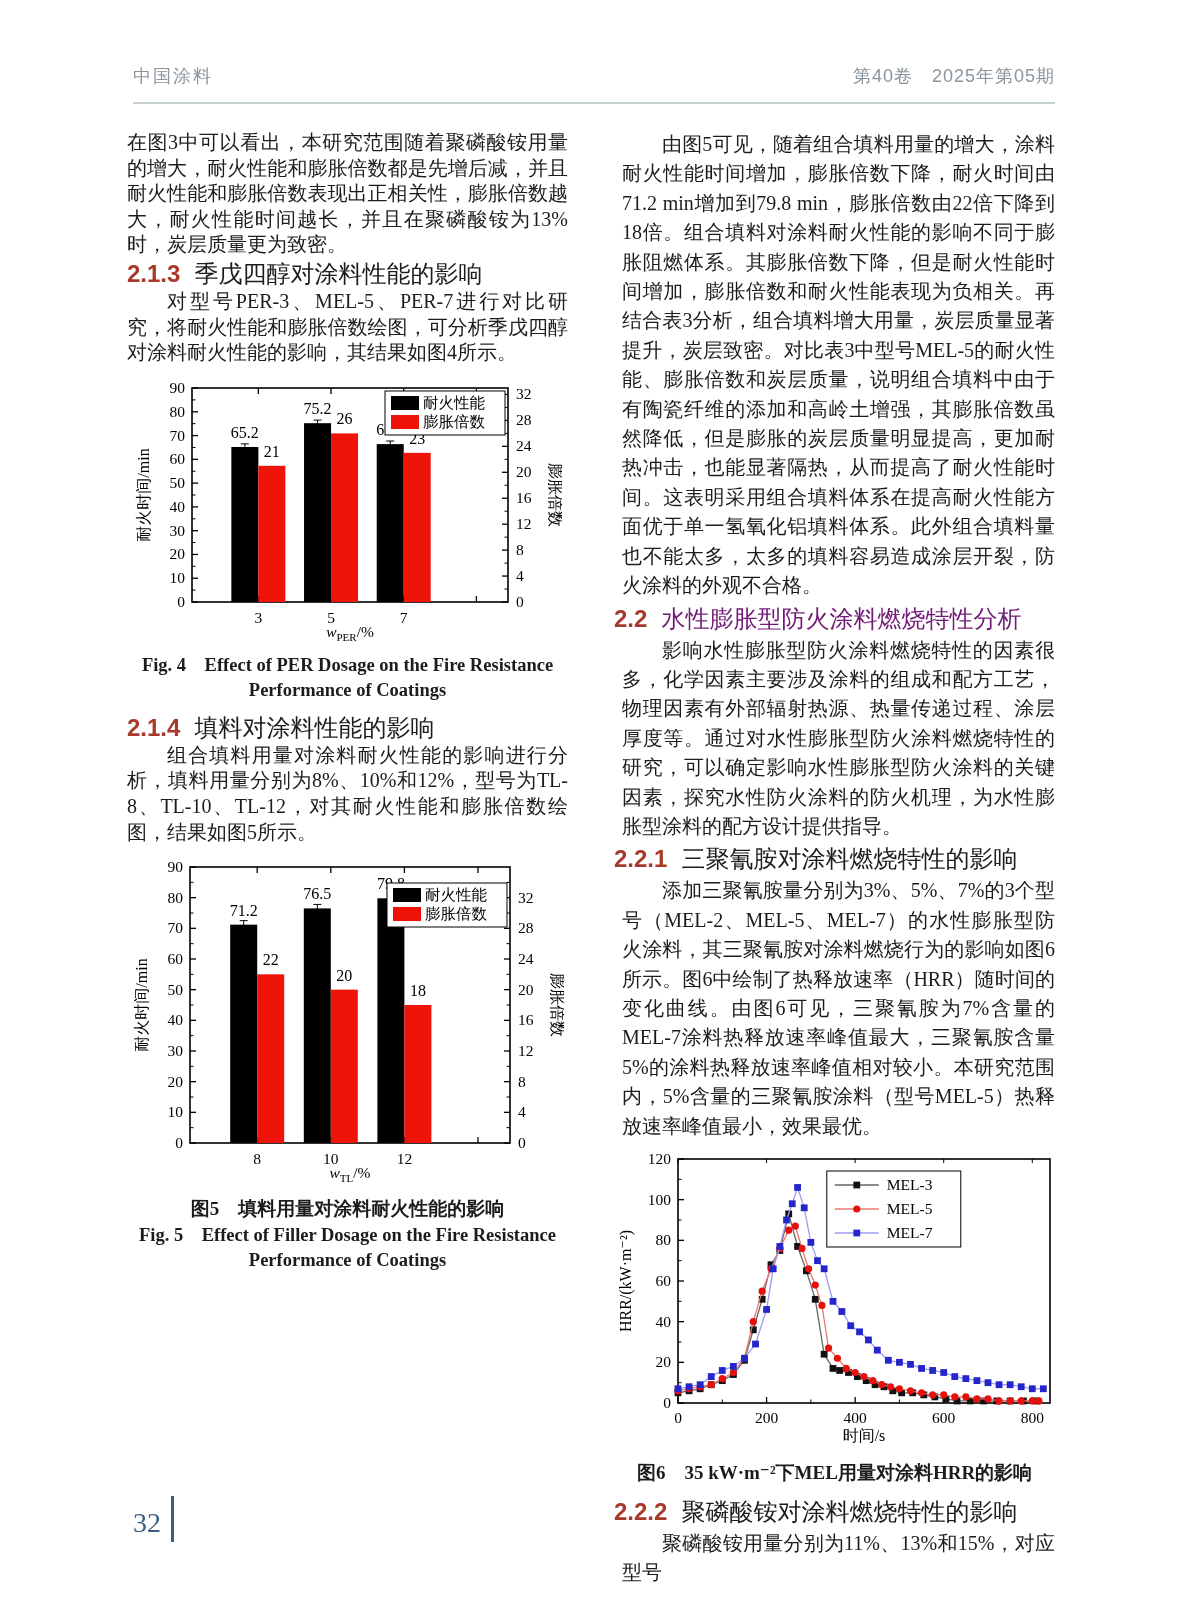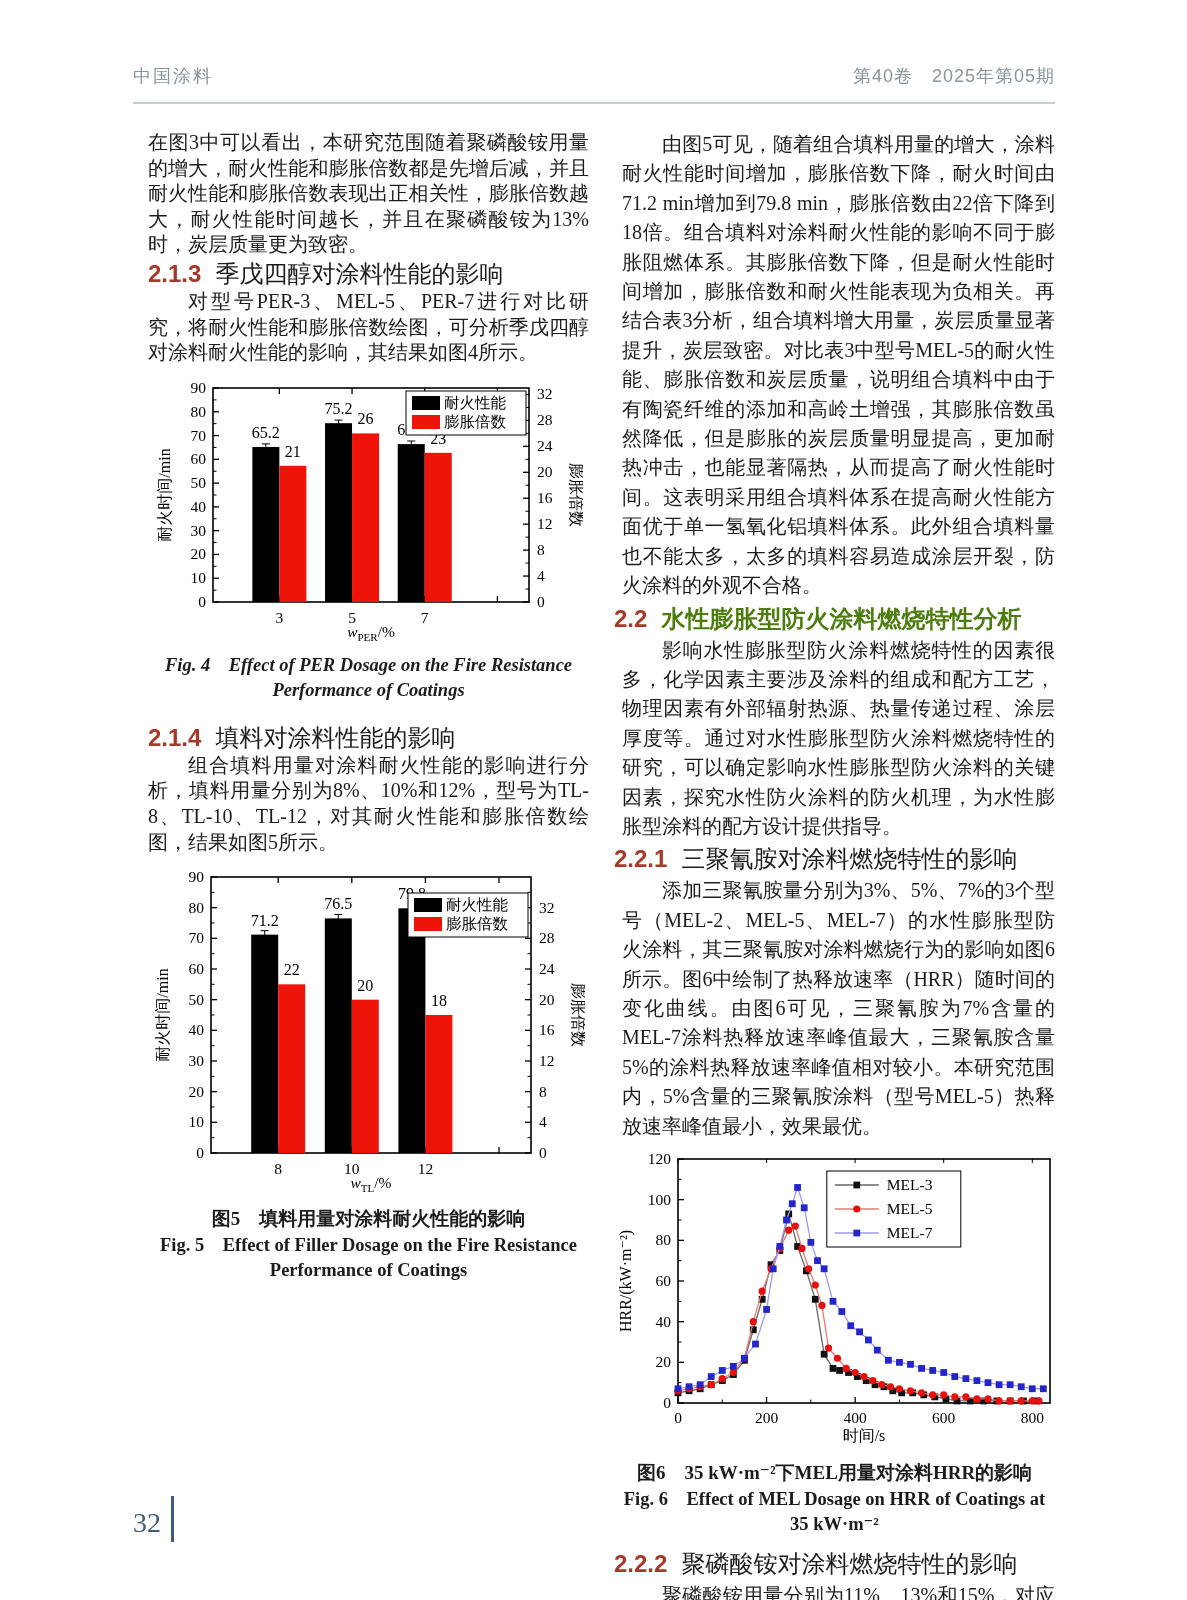--- a/index.html
+++ b/index.html
@@ -5,38 +5,38 @@
   html,body{margin:0;padding:0;background:#e8e8e8;}
   .page{position:relative;width:1187px;height:1600px;background:#ffffff;margin:0 auto;
         font-family:"Liberation Serif","DejaVu Serif",serif;color:#1c1c1c;overflow:hidden;}
   .header{position:absolute;left:133px;top:64px;width:922px;display:flex;
           justify-content:space-between;align-items:flex-end;
           font-family:"Liberation Sans","DejaVu Sans",sans-serif;
           font-size:18px;color:#8a959d;letter-spacing:2px;}
   .header .issue{letter-spacing:1px;}
   .rule{position:absolute;left:133px;top:102px;width:922px;height:2px;background:#c6cfd4;}
   .col{position:absolute;top:130px;width:441px;text-align:justify;font-size:20px;}
-  .col-left{left:148px;}
+  .col-left{left:127px;}
   .col-right{left:614px;}
   p.body{margin:0;}
   .col-left p.body{line-height:25.6px;}
   .col-right p.body{line-height:29.4px;margin-left:8px;}
   p.indent{text-indent:2em;}
   h3{margin:0;font-size:24px;font-weight:normal;line-height:26px;}
   .col-left h3{margin:3px 0 2px;}
   .col-right h3{margin:5px 0 4px;}
   .hn{color:#a8392a;font-family:"Liberation Sans","DejaVu Sans",sans-serif;
       font-weight:bold;margin-right:14px;}
-  h3.main .ht{color:#4d7c0f;font-weight:bold;
+  h3.main .ht{color:#701a75;font-weight:normal;
       font-family:"Liberation Sans","DejaVu Sans",sans-serif;}
   .figwrap{margin:8px auto 0;text-align:center;}
   .cap{text-align:center;font-weight:bold;}
   .cap-zh{font-size:19px;margin-top:5px;line-height:24px;}
   .cap-en{font-size:18.5px;line-height:25px;margin:2px auto 0;width:96%;}
-  .space-after{margin-bottom:22px;font-style:italic;}
+  .space-after{margin-bottom:12px;}
   .footer{position:absolute;left:133px;top:1496px;display:flex;align-items:center;
           color:#3d5d80;}
   .footer .pageno{font-size:28px;margin-right:10px;margin-top:8px;}
   .footer .vbar{width:3px;height:46px;background:#3d5d80;margin-right:10px;}
   .footer .sec-zh{font-family:"Liberation Sans","DejaVu Sans",sans-serif;
                   font-weight:bold;font-size:21px;line-height:24px;}
   .footer .sec-en{font-size:12.5px;color:#4a6a8c;line-height:17px;}
   svg text{font-family:"Liberation Serif","DejaVu Serif",serif;}
 </style>
 </head>
@@ -441,21 +441,20 @@
           <circle cx="242.8" cy="60" r="3.6" fill="#e8100c"></circle>
           <text x="272.8" y="65" font-size="15.5" text-anchor="start" fill="#000">MEL-5</text>
           <line x1="220.8" y1="84" x2="264.8" y2="84" stroke="#9c9cf0" stroke-width="1.3"></line>
           <rect x="239.4" y="80.6" width="6.8" height="6.8" fill="#2525cc"></rect>
           <text x="272.8" y="89" font-size="15.5" text-anchor="start" fill="#000">MEL-7</text>
           <text x="0" y="0" font-size="16" text-anchor="middle" fill="#000" transform="translate(17,132) rotate(-90)">HRR/(kW·m⁻²)</text>
           <text x="250" y="292" font-size="16" text-anchor="middle" fill="#000">时间/s</text>
         </svg>
     </div>
     <div class="cap cap-zh">图6　35 kW·m⁻²下MEL用量对涂料HRR的影响</div>
-    <div class="cap cap-en">Fig. 6　Effect of MEL Dosage on HRR of Coatings at 35 kW·m⁻²</div>
 
     <h3 class="sub" style="margin-top:14px;">
       <span class="hn">2.2.2</span><span class="ht">聚磷酸铵对涂料燃烧特性的影响</span>
     </h3>
     <p class="body indent">聚磷酸铵用量分别为11%、13%和15%，对应型号</p>
   </div>
 
   <div class="footer">
     <span class="pageno">32</span>
     <span class="vbar"></span>

